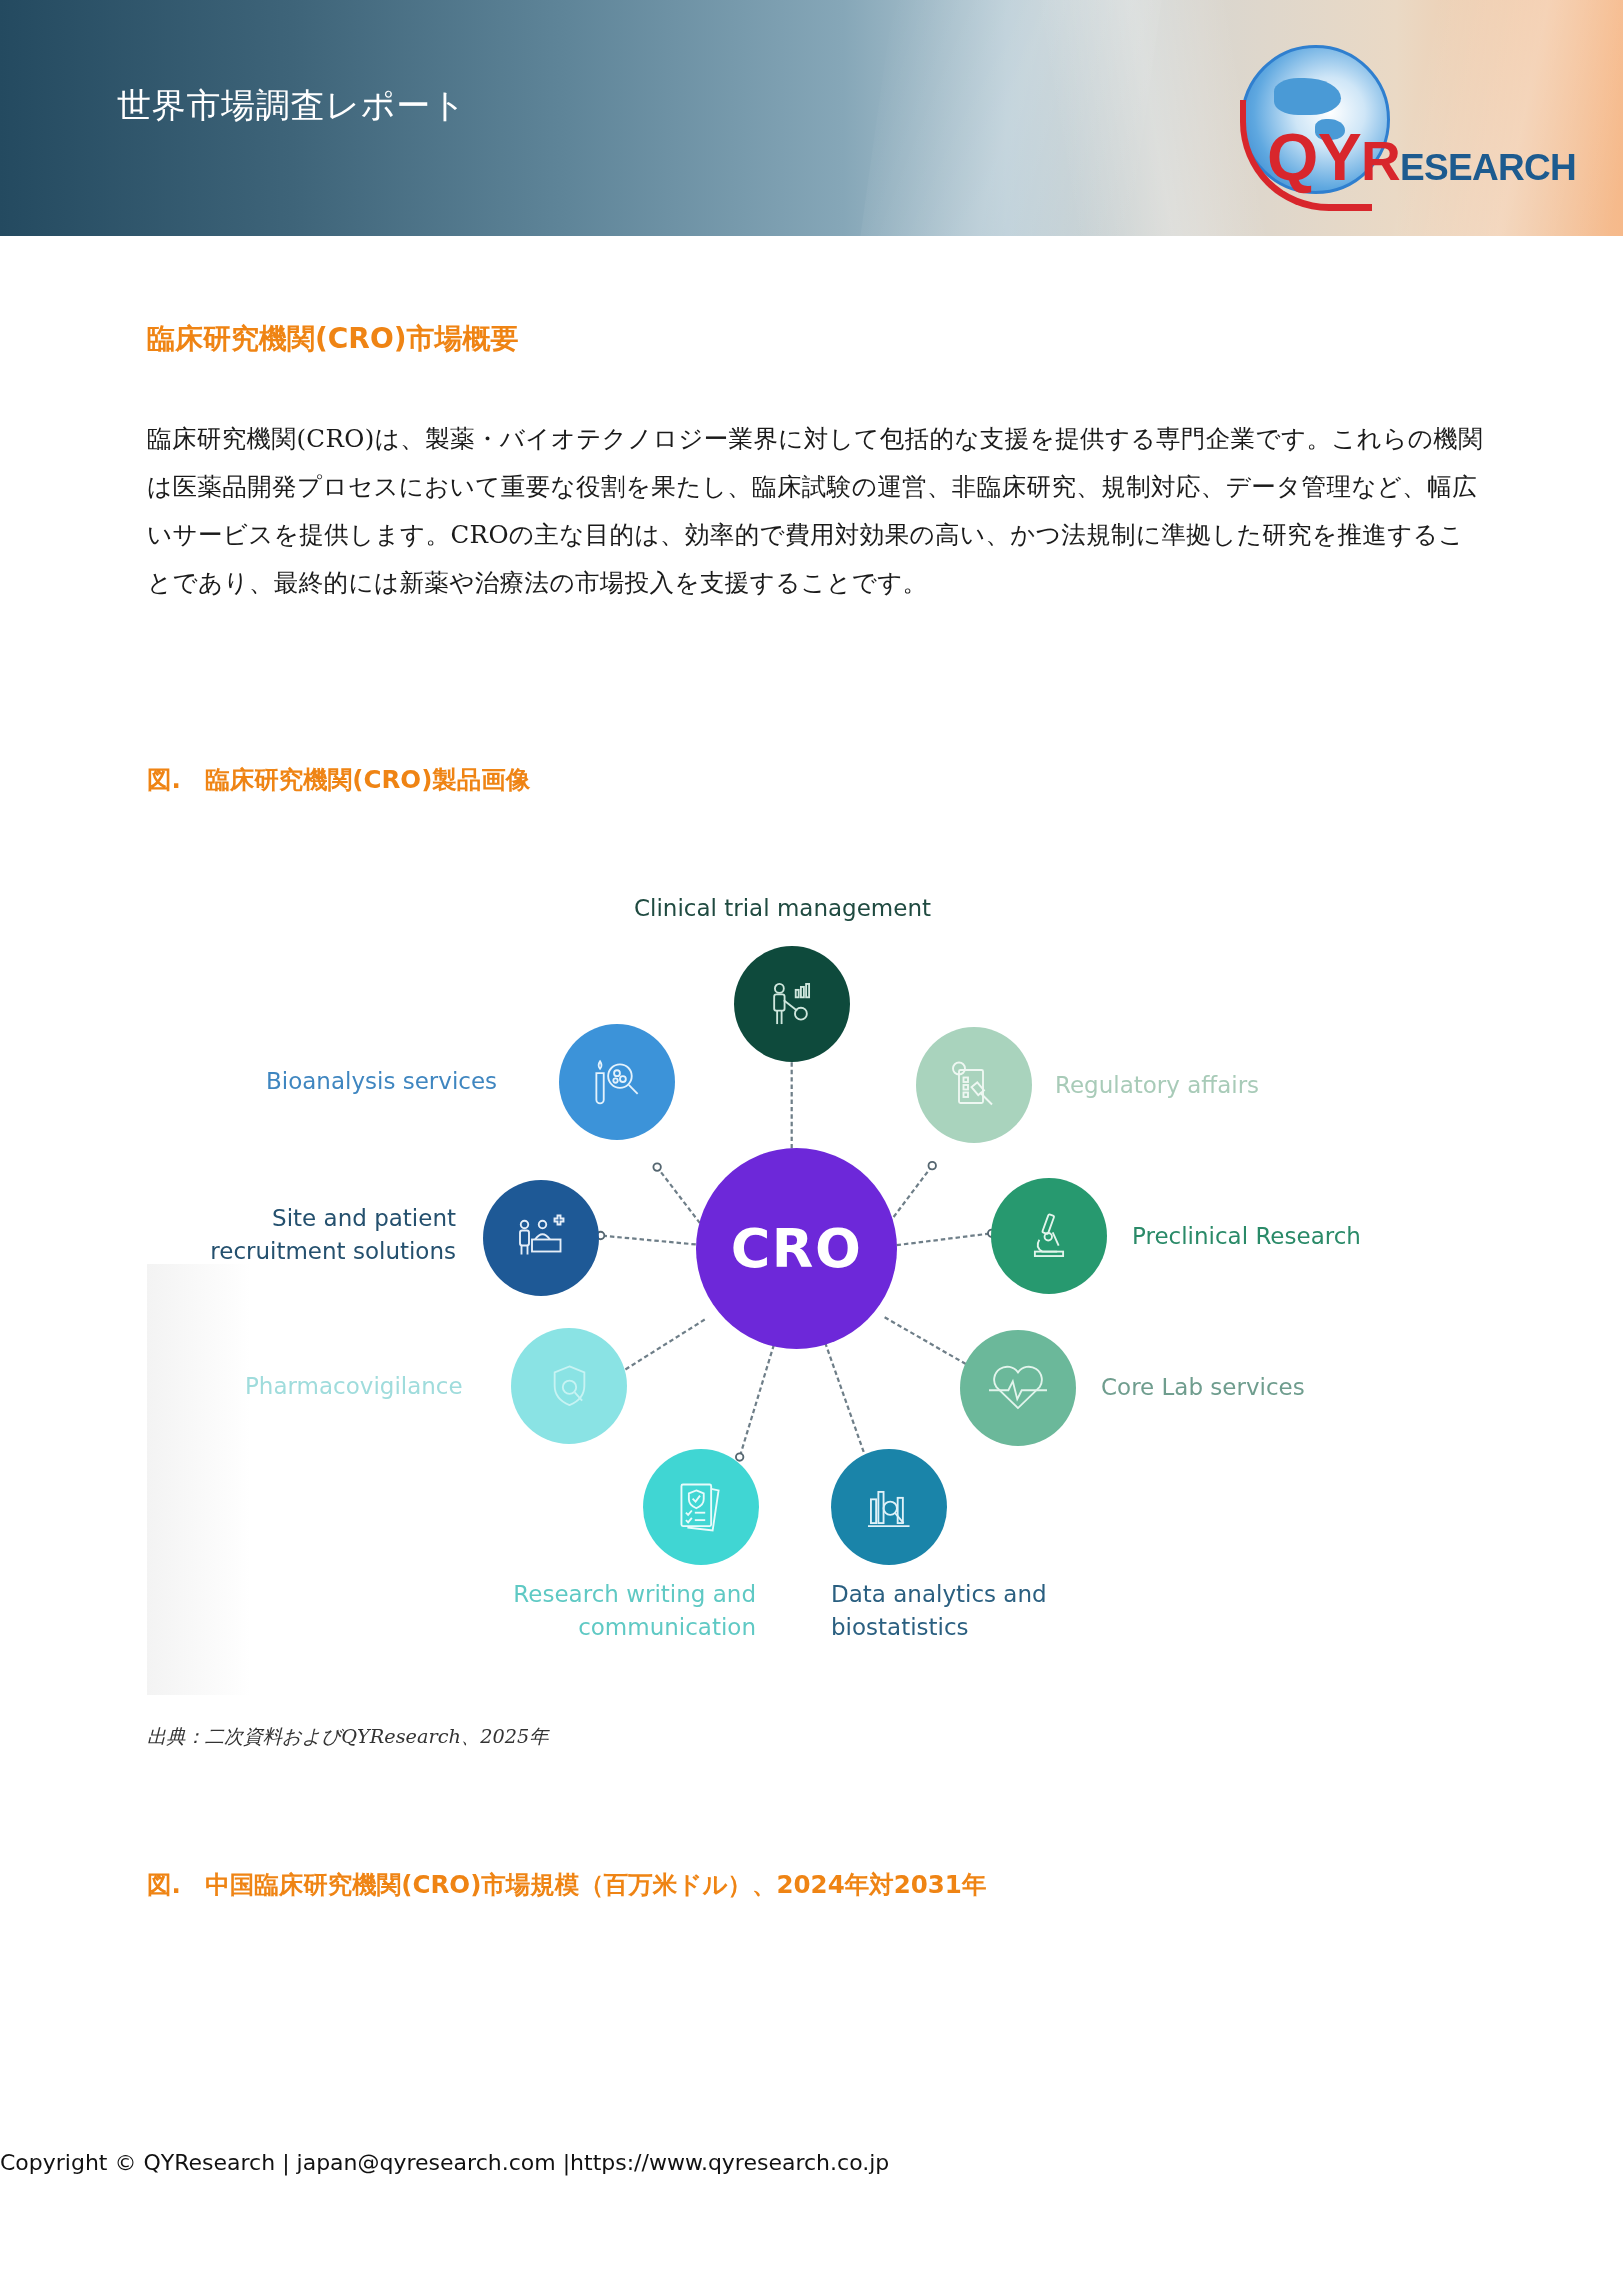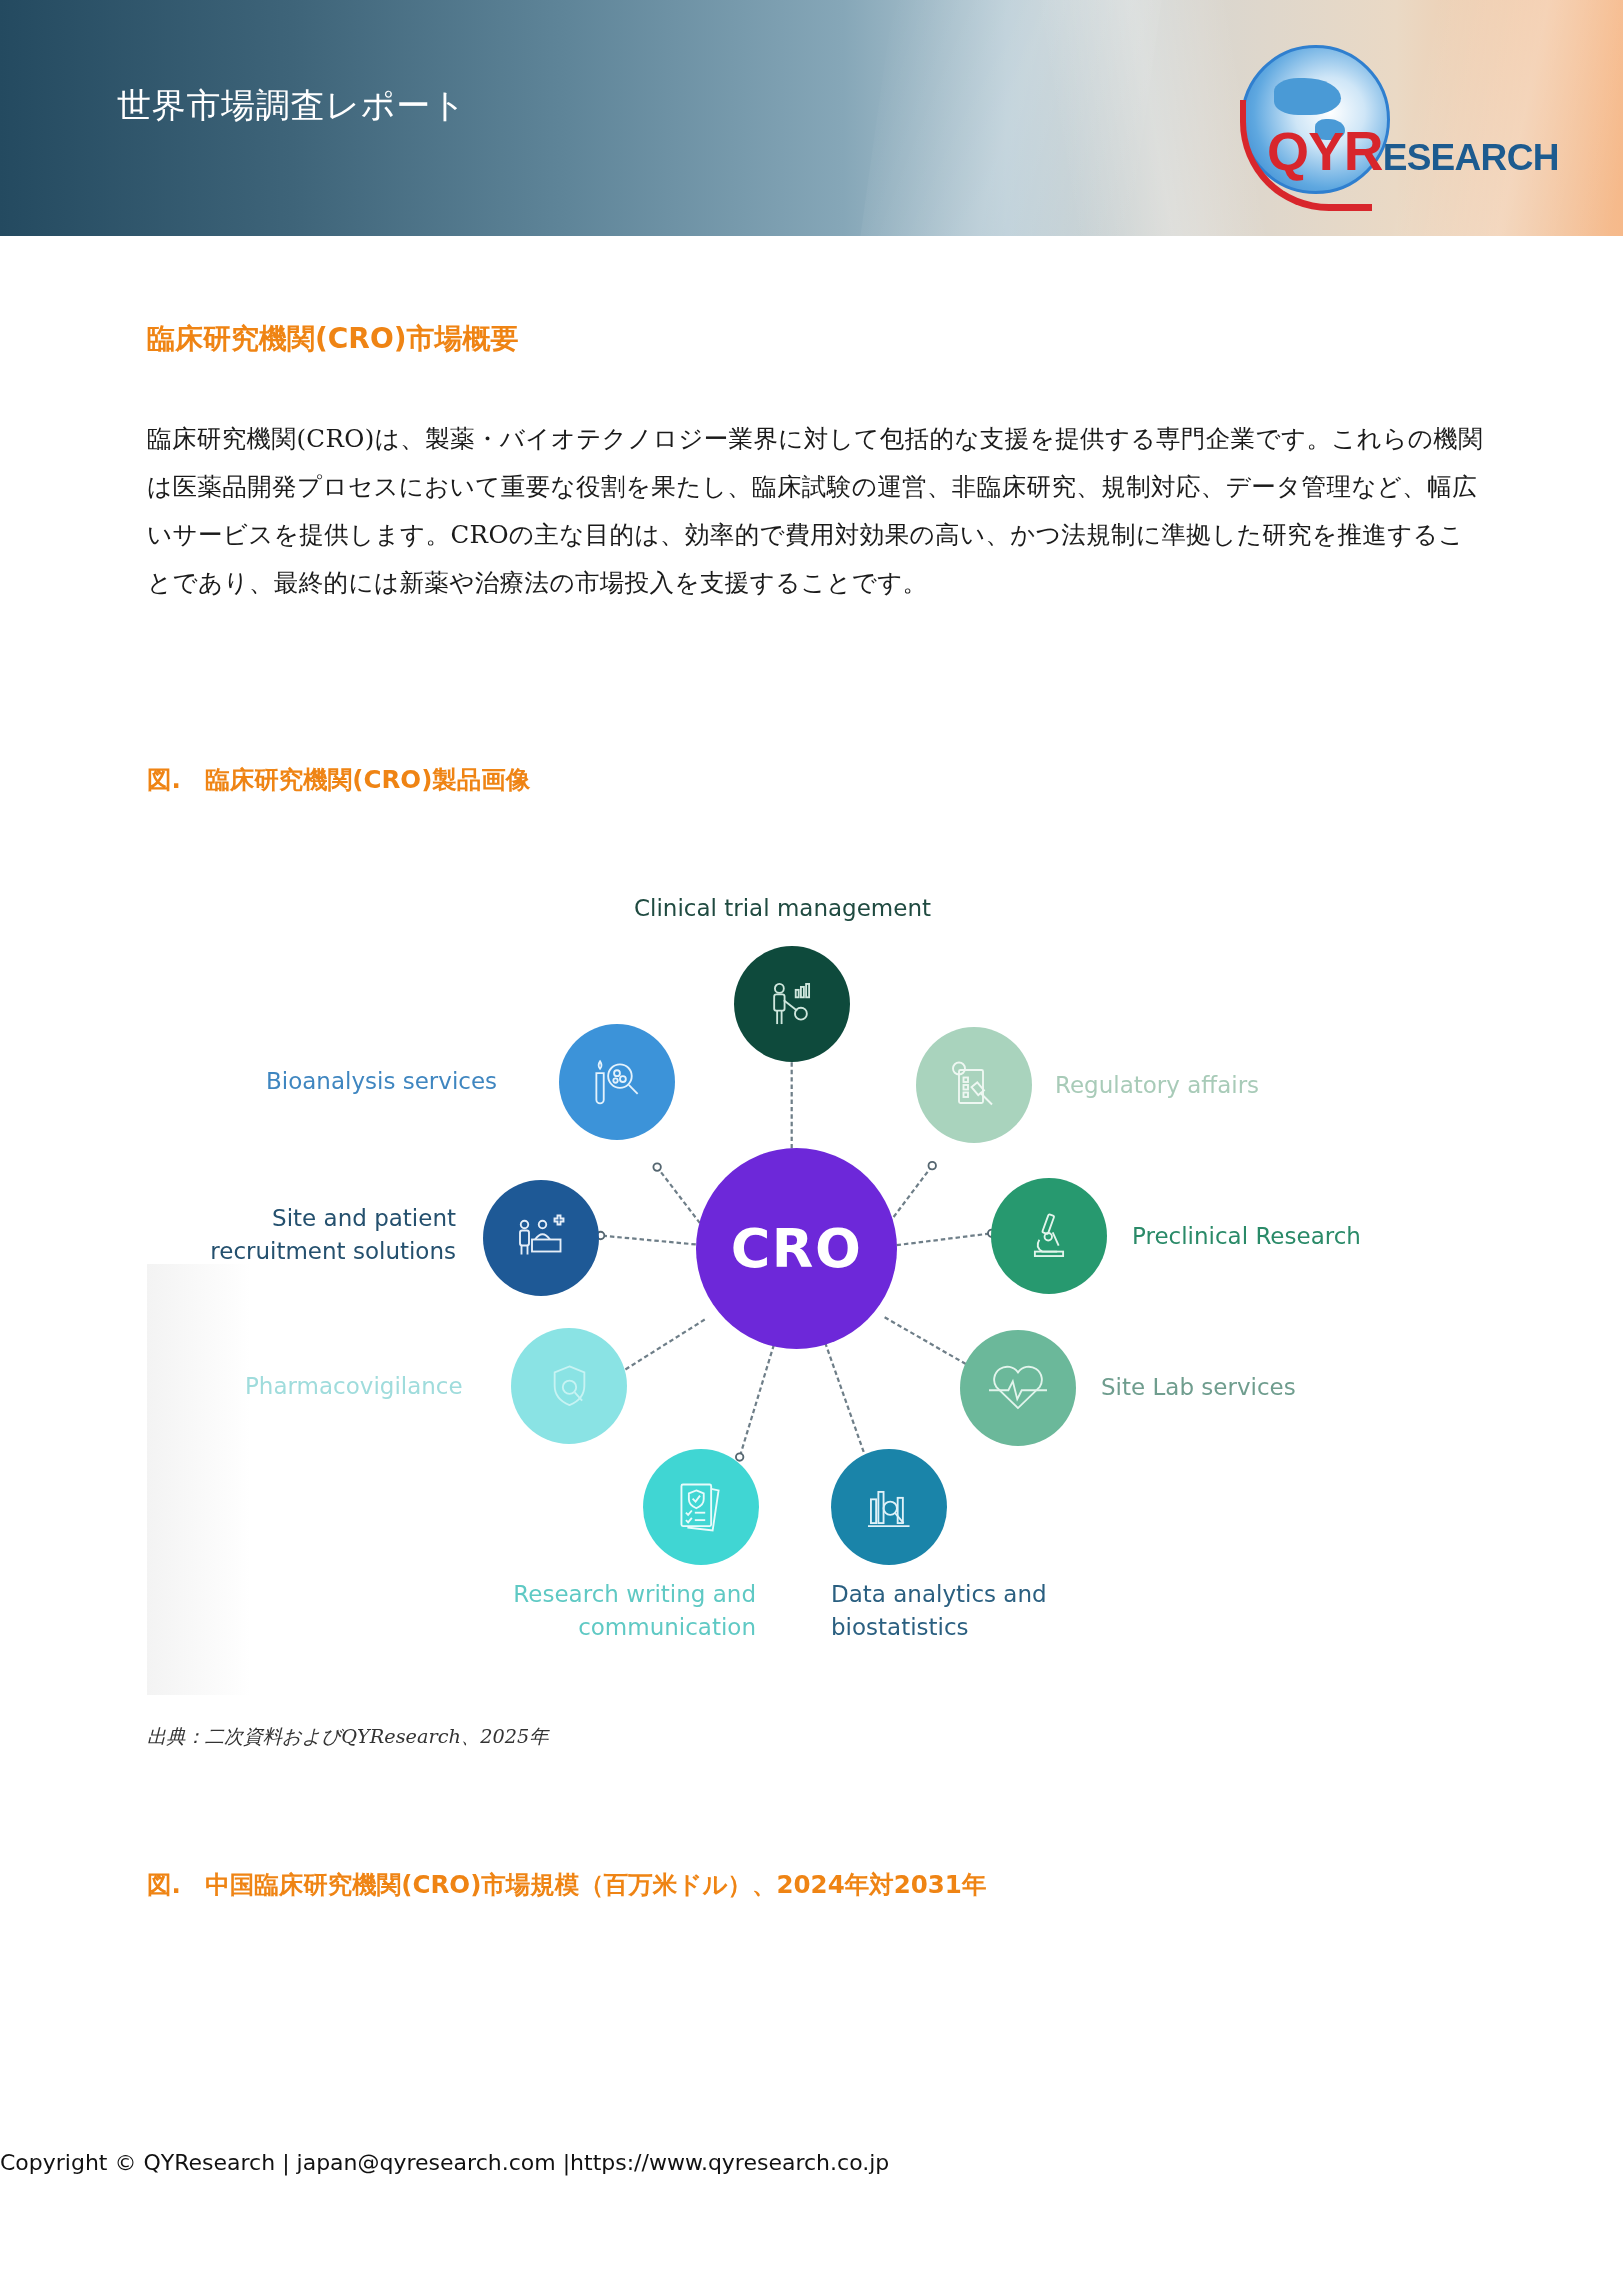--- a/index.html
+++ b/index.html
@@ -28,21 +28,21 @@
   }
   .logo-globe::after {
     content: ""; position: absolute; left: -4.5px; top: 52px; width: 126px; height: 104px;
     border-bottom: 7.4px solid #d8262c; border-left: 6px solid #d8262c; border-radius: 0 0 0 89px;
   }
   .logo-land { position: absolute; background: #4a9ad6; border-radius: 40% 60% 50% 40%; }
   .logo-text {
     position: absolute; left: 33px; top: 74px; font-family: "Liberation Sans", sans-serif;
     font-weight: bold; font-size: 46px; letter-spacing: -0.7px; white-space: nowrap;
   }
-  .logo-text .qy { color: #d8262c; font-size: 54px; }
+  .logo-text .qy { color: #d8262c; font-size: 66px; }
   .logo-text .r { color: #d8262c; font-size: 55px; }
   .logo-text .esearch { color: #1d5b8f; font-size: 37px; }
 
   
   .h-orange { position: absolute; color: #ef8414; font-weight: bold; font-family: "DejaVu Sans", "Liberation Sans", sans-serif; white-space: nowrap; }
   .section-title { left: 147px; top: 320px; font-size: 28px; }
   .fig1-title { left: 147px; top: 763px; font-size: 24.5px; }
   .fig2-title { left: 147px; top: 1868px; font-size: 24.5px; }
 
   .body-text {
@@ -194,21 +194,21 @@
 
   <div class="lbl" style="left:98px;top:504px;color:#9fdcdc;">Pharmacovigilance</div>
   <div class="node" style="left:364px;top:462px;width:116px;height:116px;background:#8ae3e4;">
     <svg width="49" height="49" viewBox="0 0 66 66" fill="none" stroke="#c7f3f3" stroke-width="2.5">
       <path d="M33 6 l20 8 v18 q0 18 -20 26 q-20 -8 -20 -26 v-18z"></path>
         <circle cx="33" cy="34" r="9"></circle>
         <line x1="40" y1="41" x2="50" y2="52"></line>
     </svg>
   </div>
 
-  <div class="lbl" style="left:954px;top:505px;color:#6f9d8e;">Site Lab services</div>
+  <div class="lbl" style="left:954px;top:505px;color:#6f9d8e;">Core Lab services</div>
   <div class="node" style="left:813px;top:464px;width:116px;height:116px;background:#6bb89a;">
     <svg width="64" height="52" viewBox="0 0 86 70" fill="none" stroke="#e2f4ec" stroke-width="2.5">
       <path d="M43 62 L14 34 A14 14 0 0 1 43 14 A14 14 0 0 1 72 34 Z"></path>
       <polyline points="4,38 30,38 36,26 42,50 48,38 82,38"></polyline>
     </svg>
   </div>
 
   <div class="lbl" style="left:327px;top:712px;color:#5fc9c4;text-align:right;width:282px;">
     <div>Research writing and</div>
     <div>communication</div>

